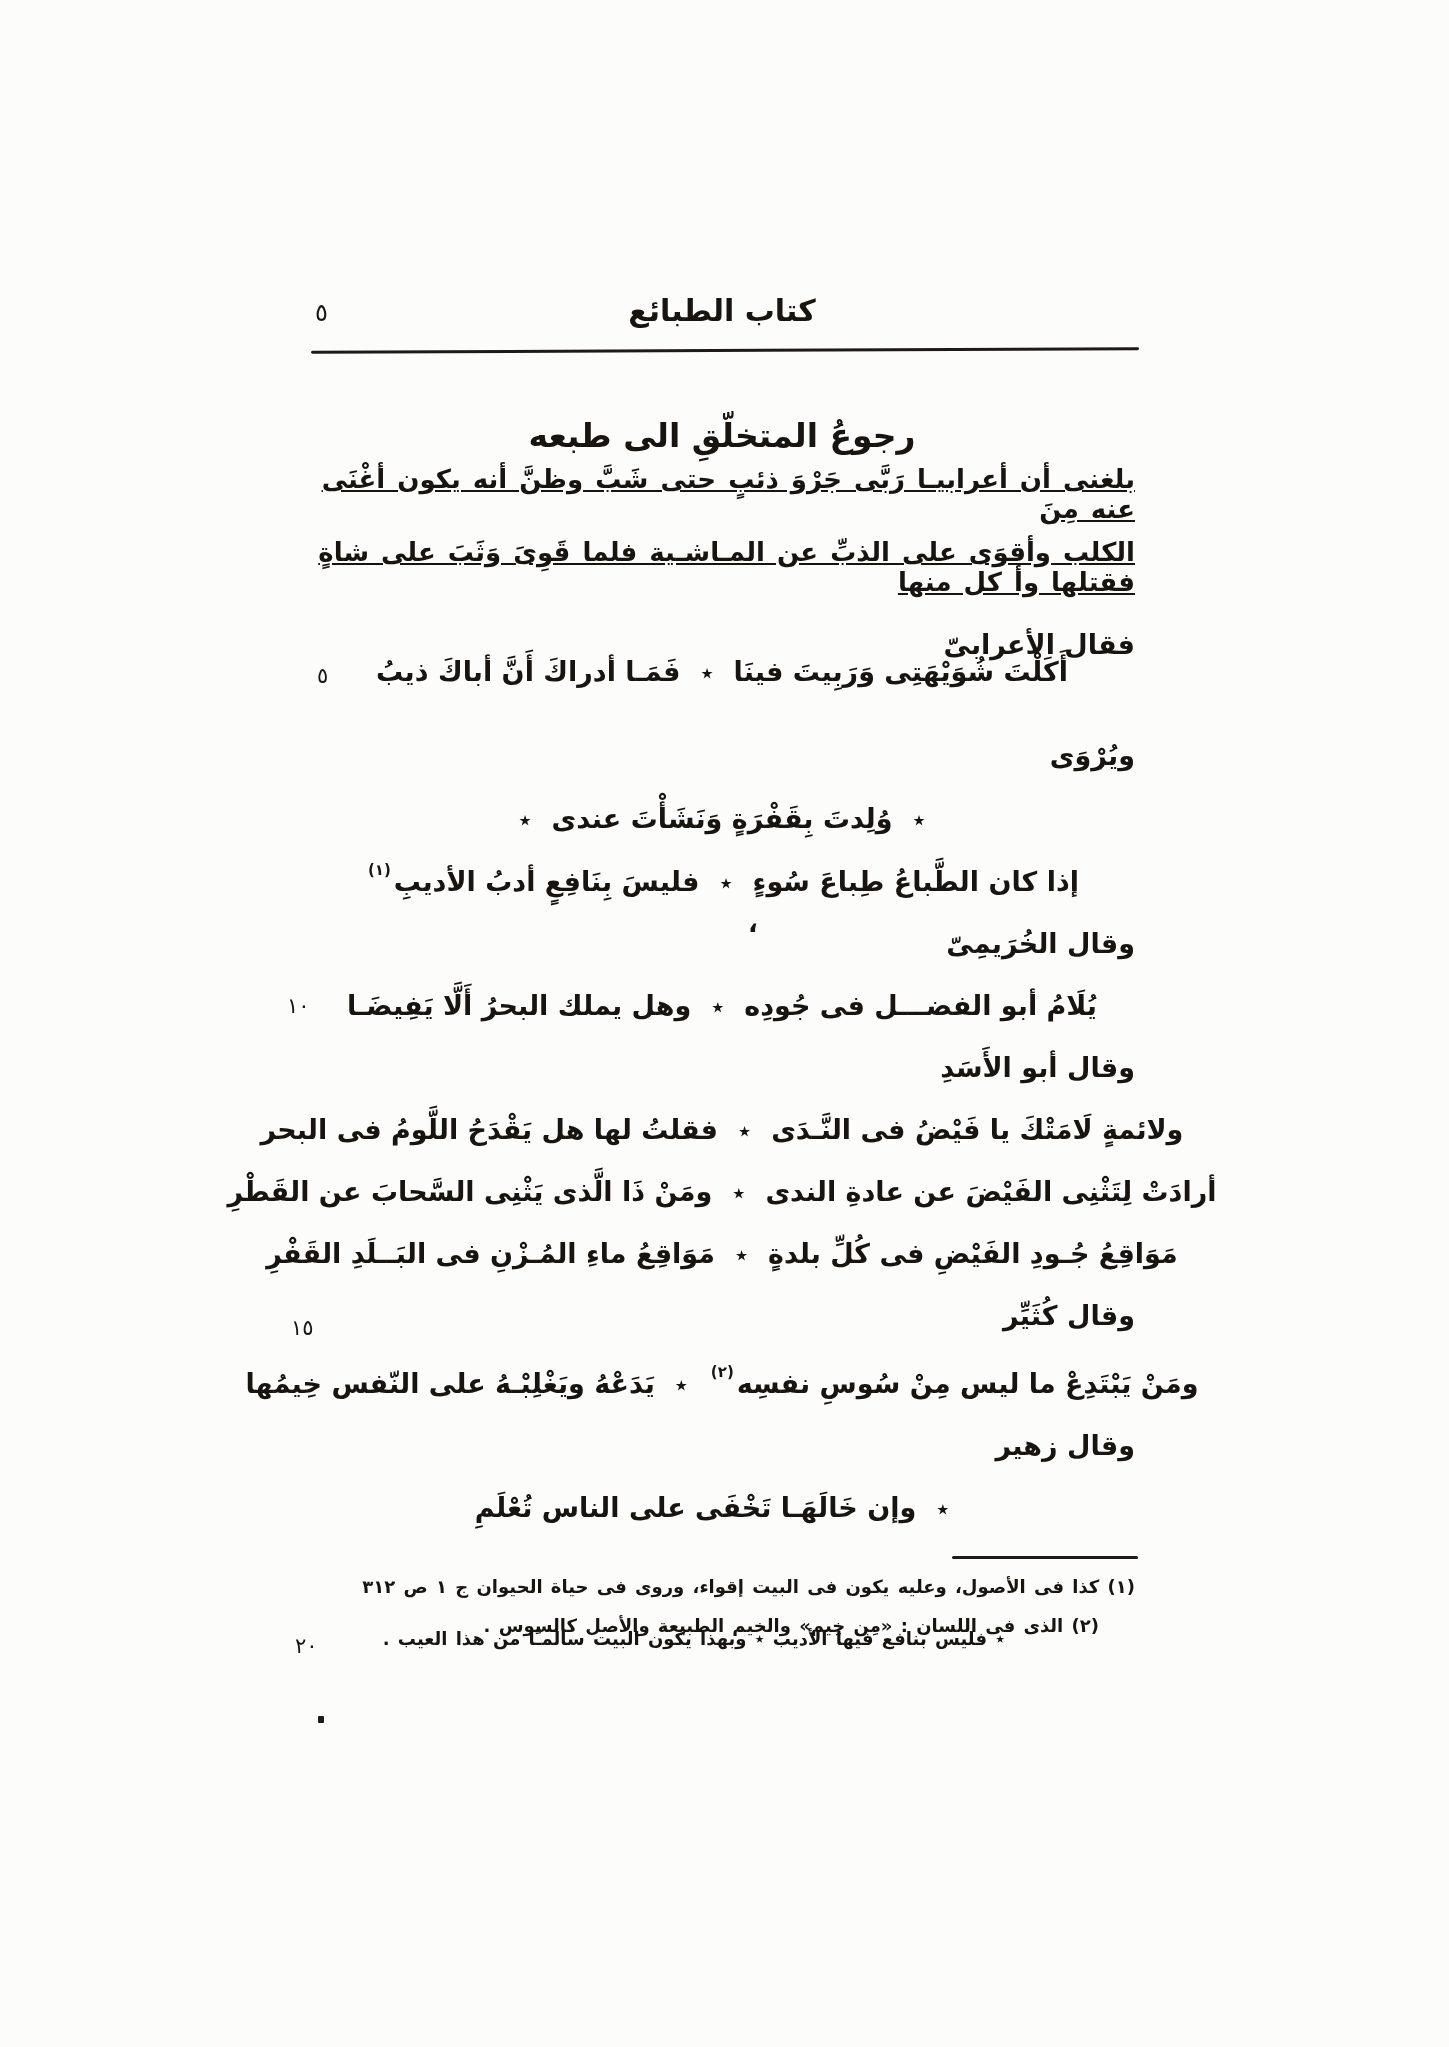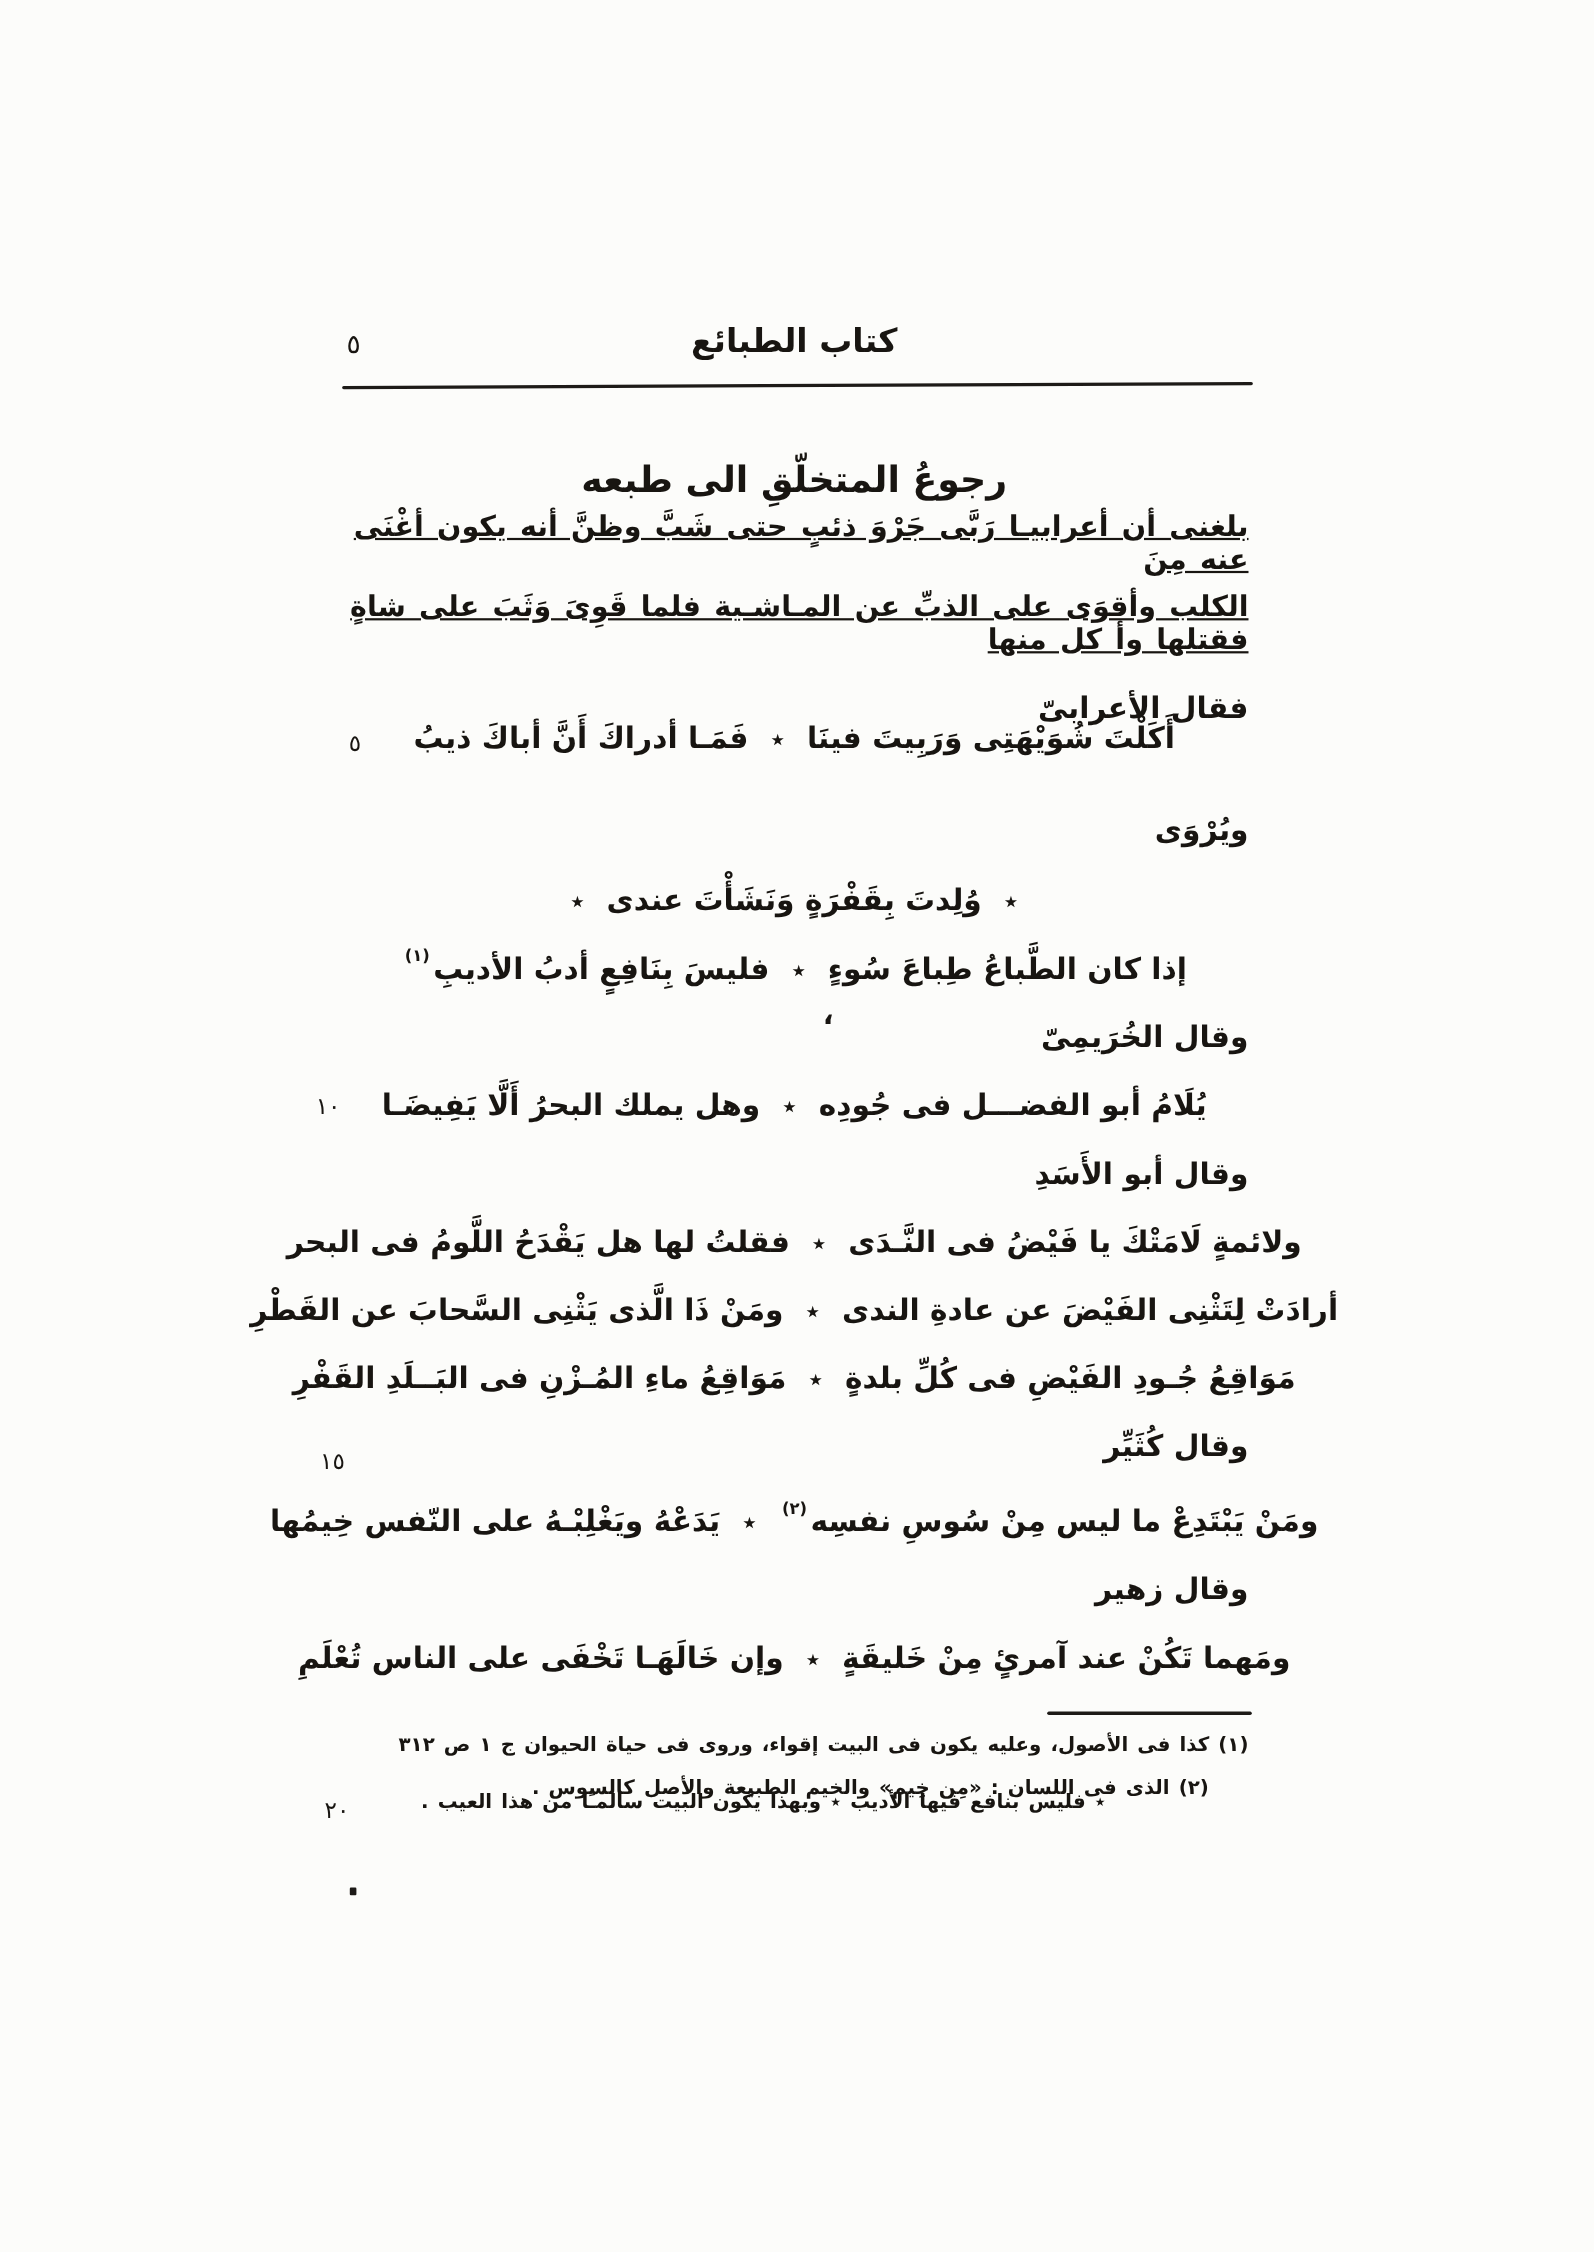--- a/index.html
+++ b/index.html
@@ -107,21 +107,20 @@
     <span class="hemi">
       <span>ومَنْ يَبْتَدِعْ ما ليس مِنْ سُوسِ نفسِه</span><span class="fn-mark">(٢)</span>
     </span>
     <span class="star">٭</span>
     <span class="hemi">يَدَعْهُ ويَغْلِبْـهُ على النّفس خِيمُها</span>
   </div>
 
   <p class="col rightalign speaker" style="top:1430px;">وقال زهير</p>
 
   <div class="col verse" style="top:1492px;">
-    <span class="hemi">ومَهما تَكُنْ عند آمرئٍ مِنْ خَليقَةٍ</span>
     <span class="star">٭</span>
     <span class="hemi">وإن خَالَهَـا تَخْفَى على الناس تُعْلَمِ</span>
   </div>
 
   <div class="hrule" style="left:952px; top:1556px; width:186px;"></div>
 
   <p class="col rightalign footnote" style="top:1576px;">(١) كذا فى الأصول، وعليه يكون فى البيت إقواء، وروى فى حياة الحيوان ج ١ ص ٣١٢</p>
   <p class="col rightalign footnote" style="top:1628px; padding-right:130px;">٭ فليس بنافع فيها الأديب ٭ وبهذا يكون البيت سالمـًا من هذا العيب .</p>
   <span class="abs margin-num" style="left:295px; top:1634px;">٢٠</span>
   <p class="col rightalign footnote" style="top:1587px; padding-right:36px;margin-top:28px;">(٢) الذى فى اللسان : «مِن خِيم» والخيم الطبيعة والأصل كالسوس .</p>

